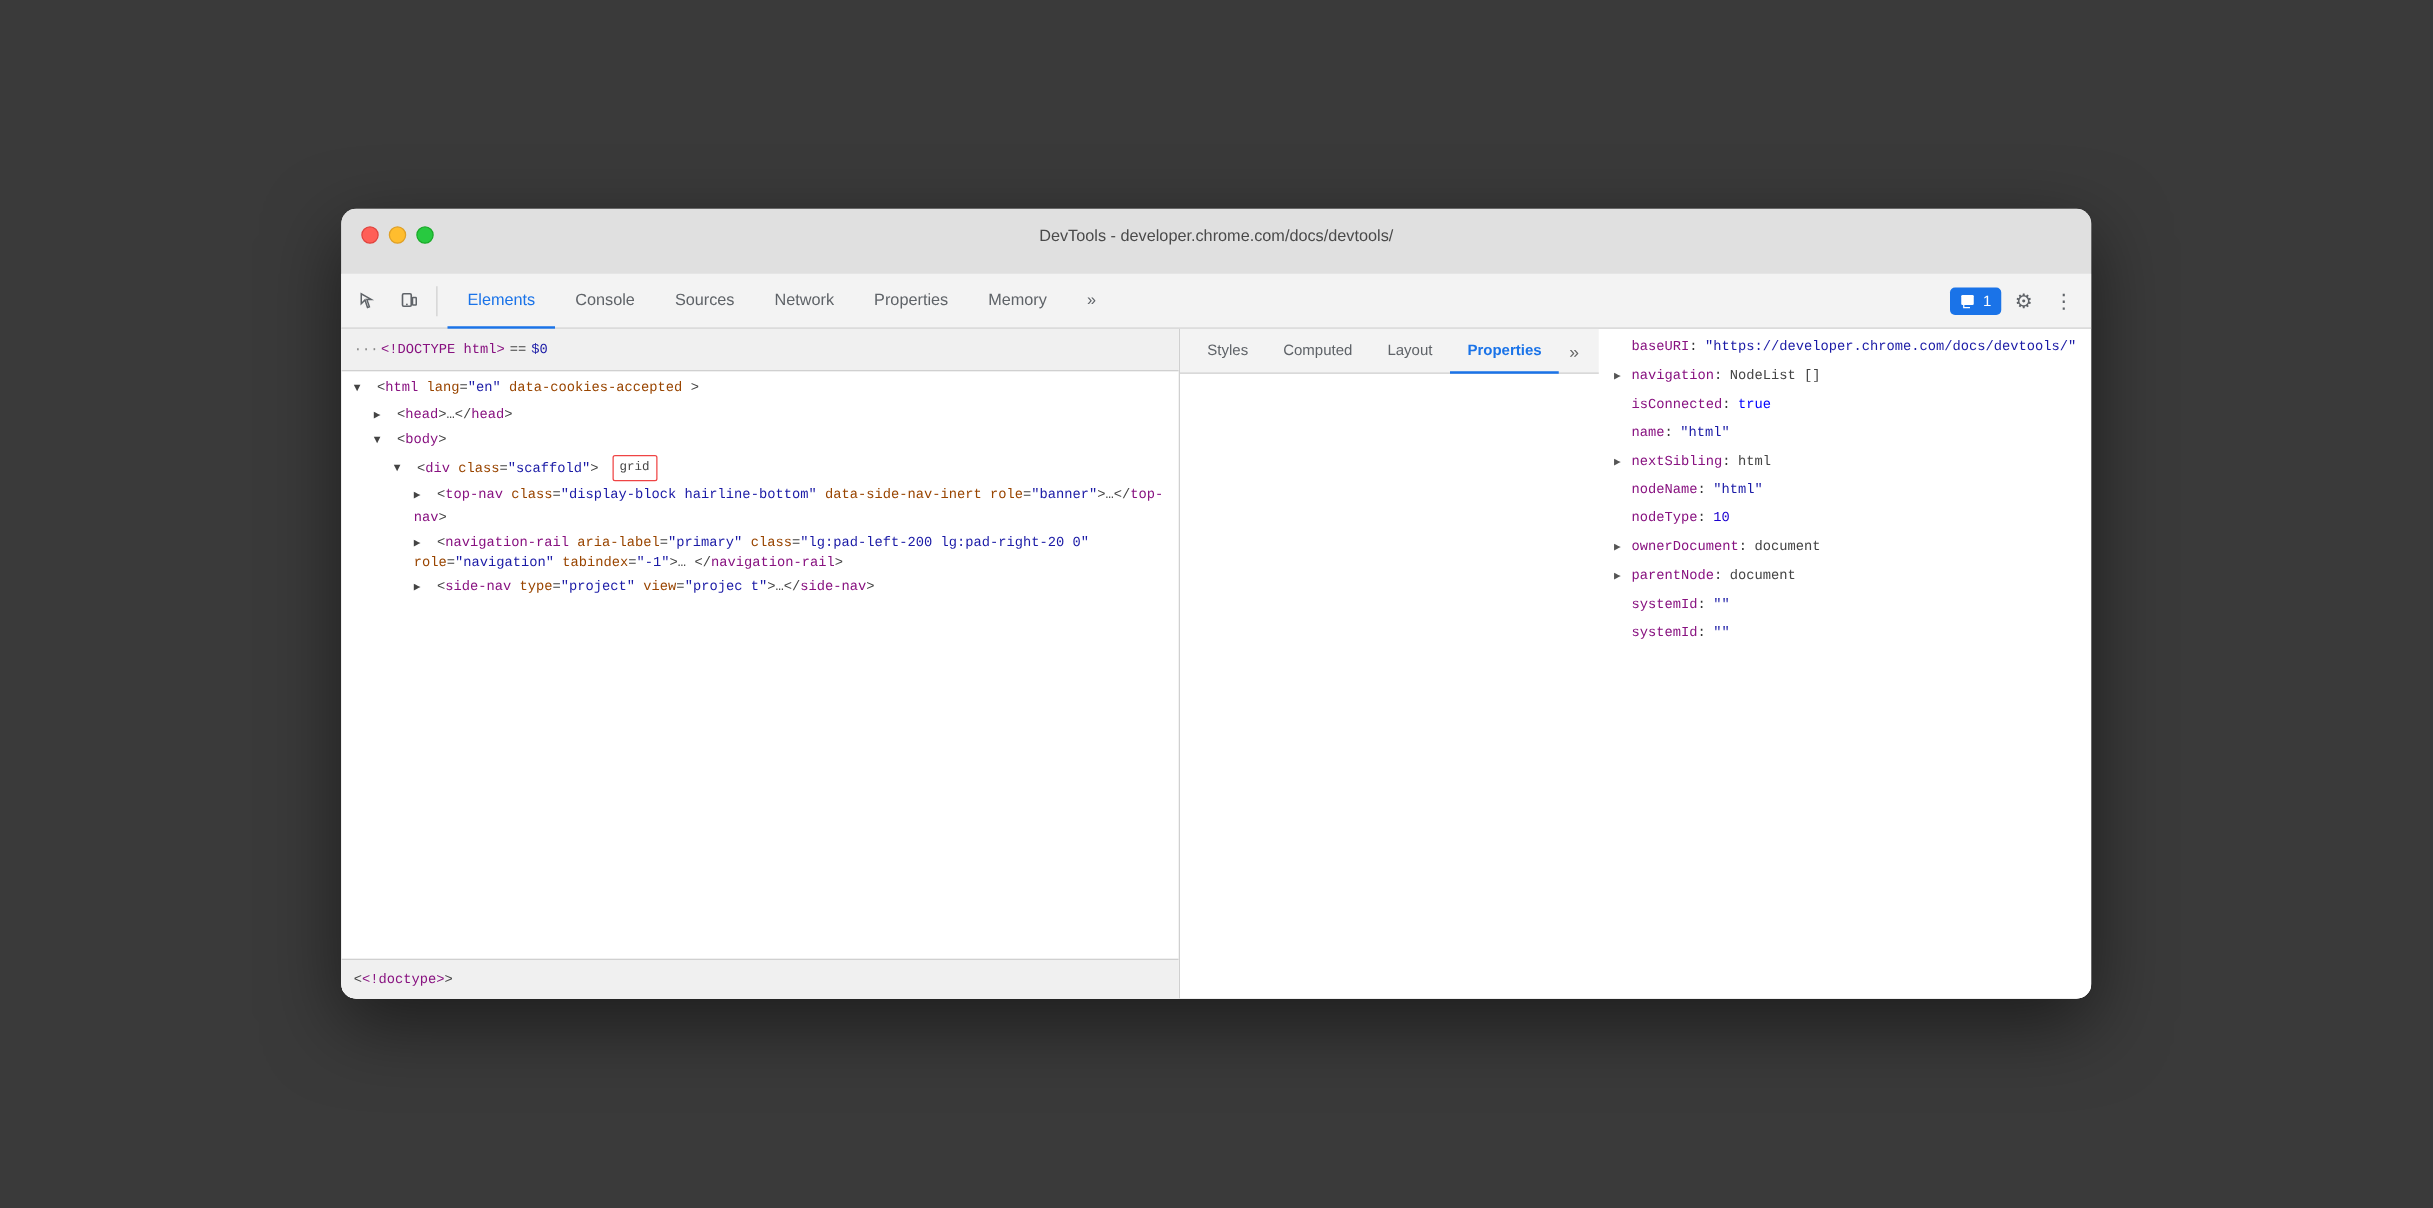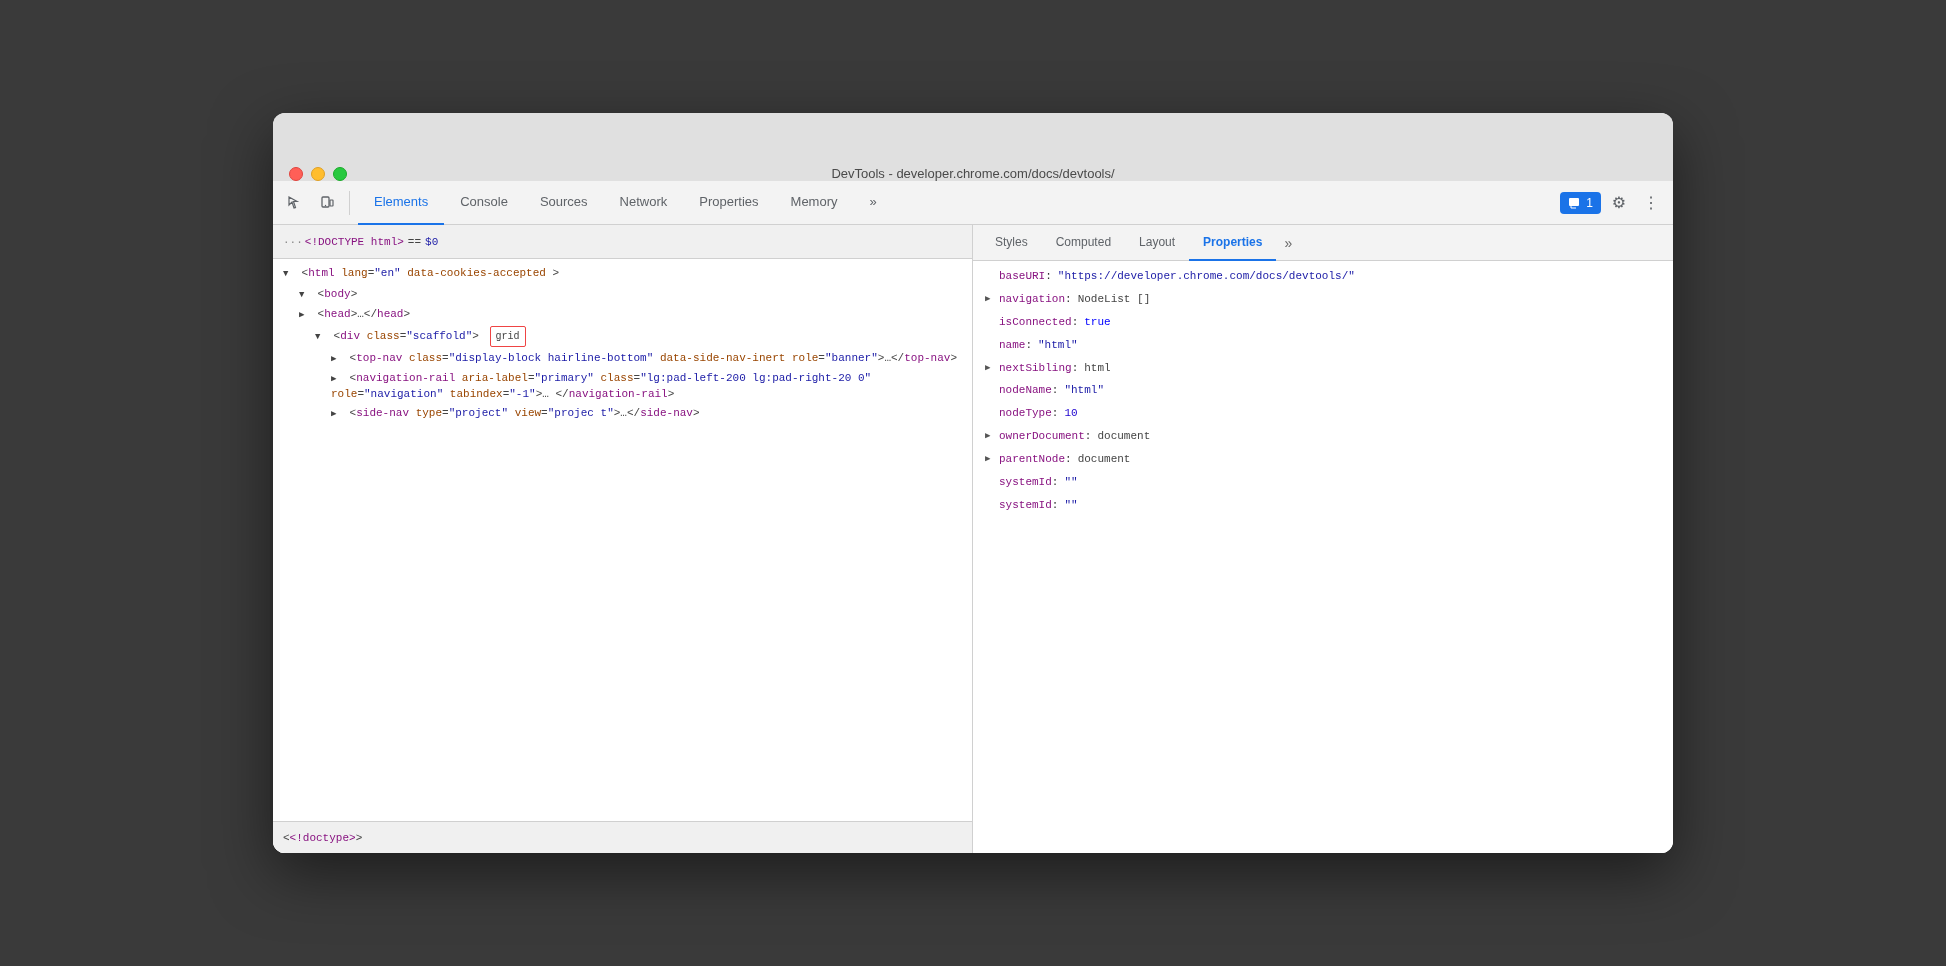--- a/index.html
+++ b/index.html
@@ -17,24 +17,24 @@
       width: 1400px;
       background: #f0f0f0;
       border-radius: 12px;
       box-shadow: 0 20px 60px rgba(0,0,0,0.5);
       overflow: hidden;
     }
 
     
     .title-bar {
       background: #e0e0e0;
-      height: 68px;
-      display: flex;
-      align-items: flex-end;
-      padding: 0 16px;
+      height: 52px;
+      display: flex;
+      align-items: flex-start;
+      padding: 14px 16px;
       position: relative;
     }
 
     .traffic-lights {
       display: flex;
       gap: 8px;
       align-items: center;
     }
 
     .traffic-light {
@@ -53,21 +53,21 @@
       font-size: 13px;
       color: #4a4a4a;
       font-weight: 500;
     }
 
     
     .devtools {
       background: #ffffff;
       display: flex;
       flex-direction: column;
-      height: 672px;
+      height: 580px;
     }
 
     
     .toolbar {
       display: flex;
       align-items: center;
       background: #f3f3f3;
       border-bottom: 1px solid #d0d0d0;
       height: 44px;
       padding: 0 8px;
@@ -258,21 +258,21 @@
       align-items: center;
       padding: 0 10px;
       font-family: 'Monaco', 'Menlo', 'Courier New', monospace;
       font-size: 11px;
     }
 
     
     .properties-panel {
       flex: 1;
       display: flex;
-      flex-direction: column;
+      flex-direction: row;
       background: #ffffff;
     }
 
     
     .properties-tabs {
       display: flex;
       align-items: center;
       height: 36px;
       border-bottom: 1px solid #d0d0d0;
       padding: 0 8px;
@@ -475,27 +475,27 @@
 
           <div class="tree-node indent-1">
             <span class="triangle">▼</span>
             <span class="tag-bracket">&lt;</span><span class="tag-name">html</span>
             <span class="attr-name"> lang</span><span class="attr-equals">=</span><span class="attr-value">"en"</span>
             <span class="attr-name"> data-cookies-accepted</span>
             <span class="tag-bracket">&gt;</span>
           </div>
 
           <div class="tree-node indent-2">
+            <span class="triangle">▶</span>
+            <span class="tag-bracket">&lt;</span><span class="tag-name">head</span><span class="tag-bracket">&gt;</span><span class="ellipsis">…</span><span class="tag-bracket">&lt;/</span><span class="tag-name">head</span><span class="tag-bracket">&gt;</span>
+          </div>
+
+          <div class="tree-node indent-2">
             <span class="triangle">▼</span>
             <span class="tag-bracket">&lt;</span><span class="tag-name">body</span><span class="tag-bracket">&gt;</span>
-          </div>
-
-          <div class="tree-node indent-2">
-            <span class="triangle">▶</span>
-            <span class="tag-bracket">&lt;</span><span class="tag-name">head</span><span class="tag-bracket">&gt;</span><span class="ellipsis">…</span><span class="tag-bracket">&lt;/</span><span class="tag-name">head</span><span class="tag-bracket">&gt;</span>
           </div>
 
           <div class="tree-node indent-3">
             <span class="triangle">▼</span>
             <span class="tag-bracket">&lt;</span><span class="tag-name">div</span>
             <span class="attr-name"> class</span><span class="attr-equals">=</span><span class="attr-value">"scaffold"</span><span class="tag-bracket">&gt;</span>
             <span class="grid-badge">grid</span>
           </div>
 
           <div class="tree-node indent-4">

